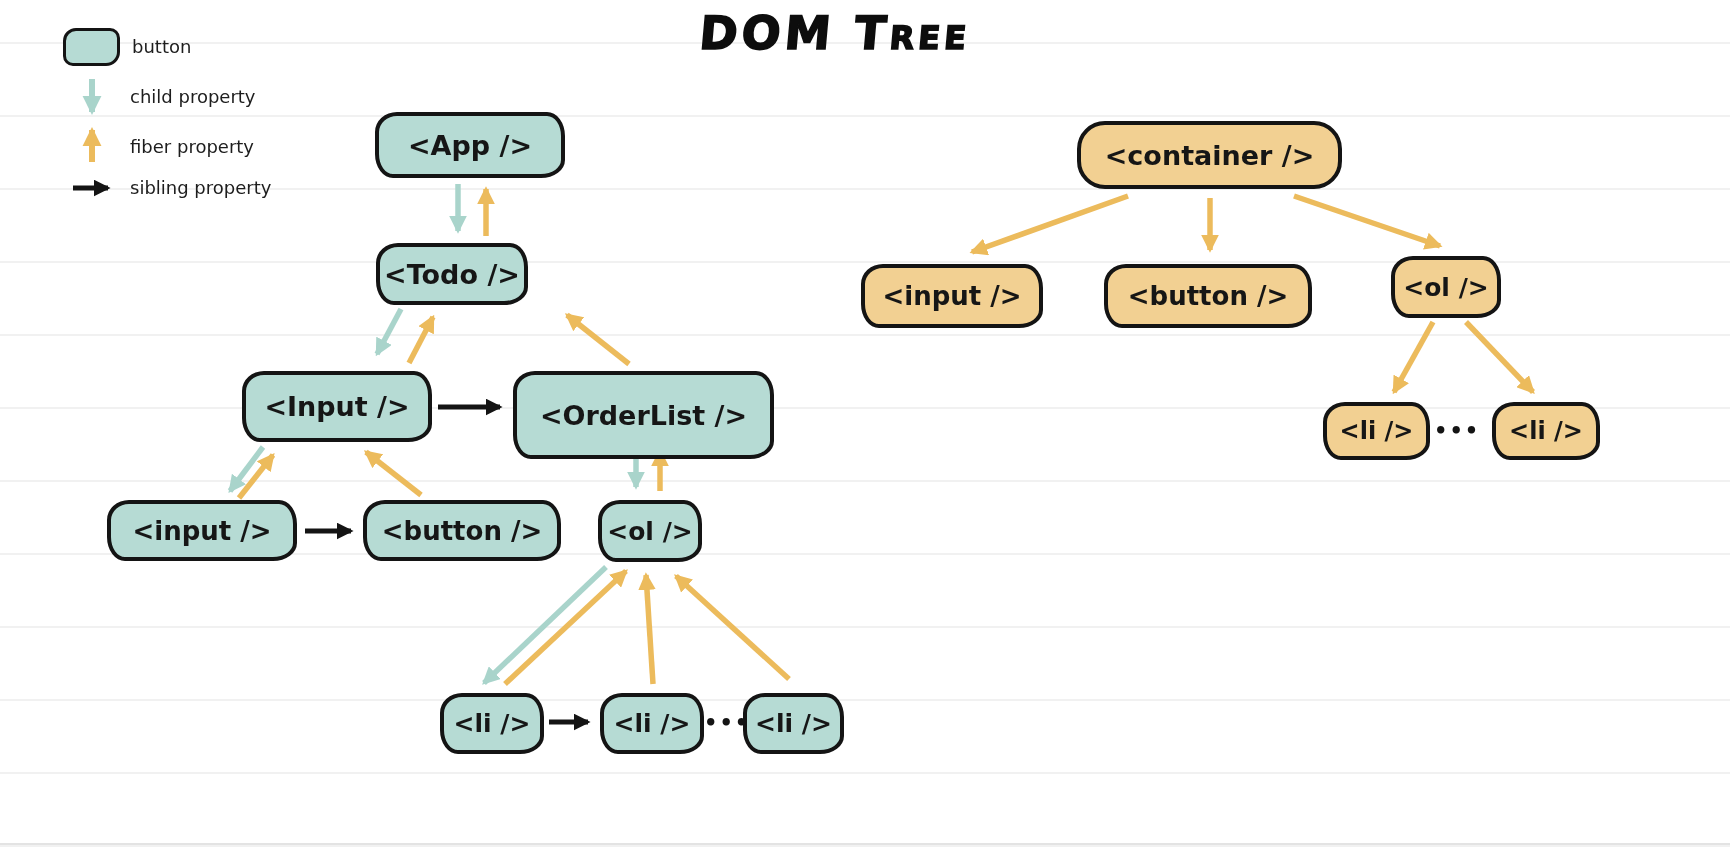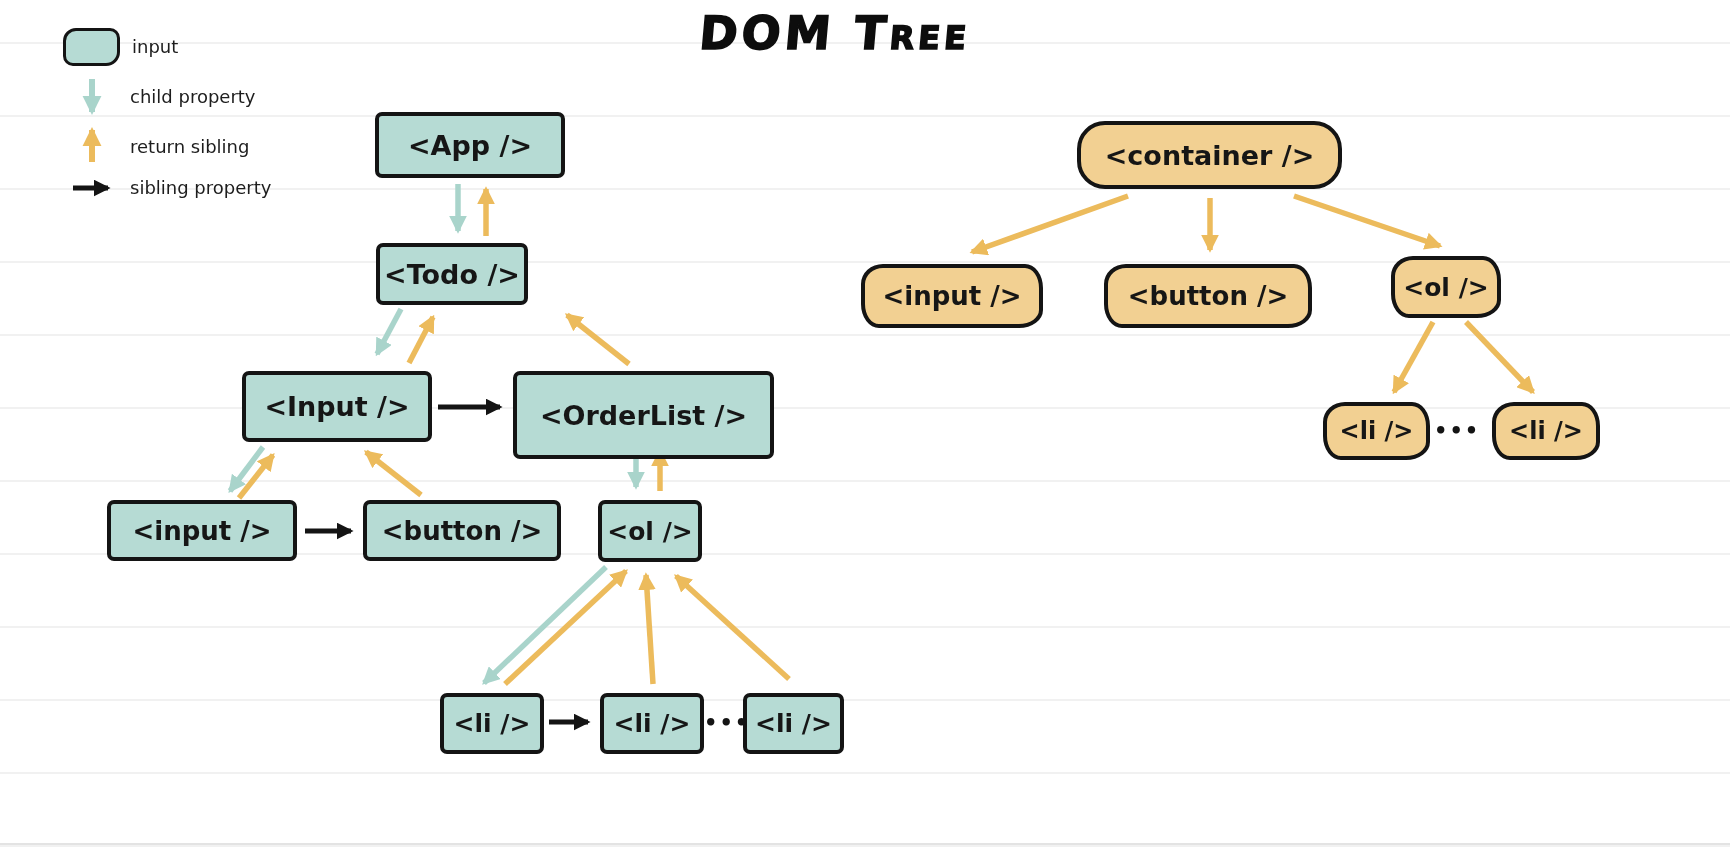--- a/index.html
+++ b/index.html
@@ -13,21 +13,21 @@
   .title{
     position:absolute;left:650px;top:6px;width:370px;text-align:center;
     font-size:46px;font-weight:900;font-variant:small-caps;letter-spacing:4px;
     transform:skewX(-5deg);-webkit-text-stroke:1.6px #0d0d0d;color:#0d0d0d;white-space:nowrap;
   }
   .node{
     position:absolute;display:flex;align-items:center;justify-content:center;box-sizing:border-box;
     border:4.5px solid #141414;font-weight:600;white-space:nowrap;
     border-radius:22px 18px 24px 18px / 20px 24px 18px 24px;
   }
-  .fiber{background:#b6dbd4;border-radius:7px;}
+  .fiber{background:#b6dbd4;}
   .dom{background:#f2d092;}
   .fs27{font-size:27px;} .fs26{font-size:26px;} .fs25{font-size:25px;} .fs24{font-size:24px;}
   .dots{
     position:absolute;font-size:21px;font-weight:900;letter-spacing:2px;color:#141414;
     text-align:center;line-height:1;
   }
   .legend-label{position:absolute;font-size:18px;font-weight:500;color:#1d1d1d;white-space:nowrap;}
   .legend-swatch{
     position:absolute;left:63px;top:28px;width:57px;height:38px;background:#b6dbd4;
     border:3.5px solid #141414;border-radius:13px 10px 14px 10px;box-sizing:border-box;
@@ -35,23 +35,23 @@
   svg.arrows{position:absolute;left:0;top:0;pointer-events:none;}
 </style>
 </head>
 <body>
 
 <div class="canvas">
 
   <div class="title">DOM Tree</div>
 
   <div class="legend-swatch"></div>
-  <div class="legend-label" style="left:132px;top:36px;">input</div>
+  <div class="legend-label" style="left:132px;top:36px;">button</div>
   <div class="legend-label" style="left:130px;top:86px;">child property</div>
-  <div class="legend-label" style="left:130px;top:136px;">return sibling</div>
+  <div class="legend-label" style="left:130px;top:136px;">fiber property</div>
   <div class="legend-label" style="left:130px;top:177px;">sibling property</div>
 
   <svg class="arrows" width="1730" height="858" viewBox="0 0 1730 858">
     <defs>
       <marker id="ah-teal" viewBox="0 0 10 10" refX="8.5" refY="5" markerWidth="3.2" markerHeight="3.2" orient="auto">
         <path d="M0,0 L10,5 L0,10 z" fill="#a9d4cb"></path>
       </marker>
       <marker id="ah-orange" viewBox="0 0 10 10" refX="8.5" refY="5" markerWidth="3.2" markerHeight="3.2" orient="auto">
         <path d="M0,0 L10,5 L0,10 z" fill="#ecbb5c"></path>
       </marker>

